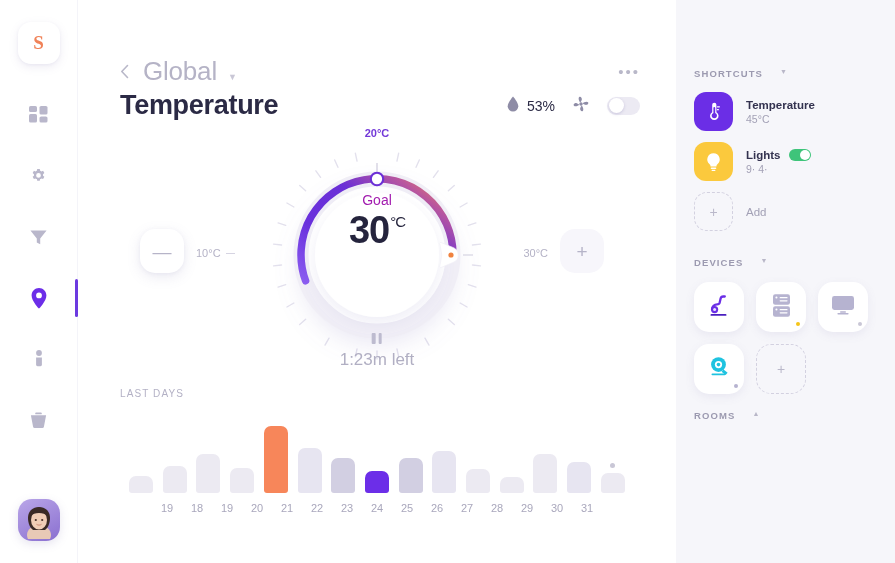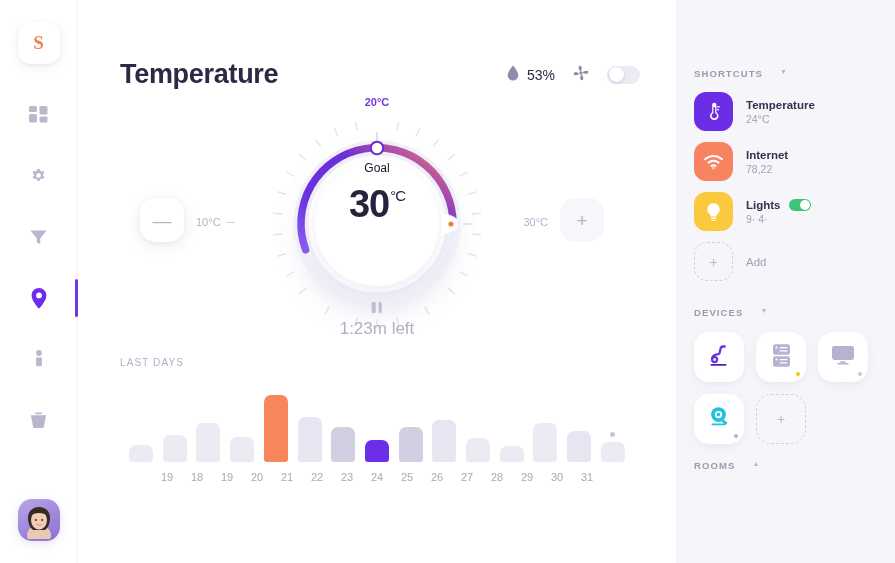--- a/index.html
+++ b/index.html
@@ -204,21 +204,21 @@
 
   .dial-center {
     position: absolute;
     left: 50%; top: 57px;
     transform: translateX(-50%);
     width: 160px;
     text-align: center;
     pointer-events: none;
   }
   .goal-lbl {
-    font-size: 12px; color: #0f172a; margin-bottom: 8px;
+    font-size: 14px; color: #a21caf; margin-bottom: 1px;
   }
   .goal-val {
     font-size: 38px; font-weight: bold; color: #25243d;
     letter-spacing: -1px;
     display: inline-flex; align-items: flex-start;
   }
   .goal-unit {
     font-size: 15px; font-weight: normal; color: #25243d;
     margin-top: 4px; margin-left: 1px;
   }
@@ -431,20 +431,30 @@
         <circle cx="11.8" cy="15" r="1.1" fill="#463028"></circle>
         <circle cx="18.2" cy="15" r="1.1" fill="#463028"></circle>
         <path d="M12.8 19.5c1.3.9 3.1.9 4.4 0" stroke="#c8836e" stroke-width="0.9" fill="none" stroke-linecap="round"></path>
       </svg>
     </div>
   </div>
 
   <div class="center">
 
     <div class="hdr">
+      <div class="hdr-top">
+        <span class="back-chevron">
+          <svg width="9" height="15" viewBox="0 0 9 15" fill="none" stroke="#b9b8c9" stroke-width="1.6" stroke-linecap="round" stroke-linejoin="round">
+            <path d="M7.5 1.5 1.8 7.5l5.7 6"></path>
+          </svg>
+        </span>
+        <span class="crumb">Global</span>
+        <span class="crumb-caret">▼</span>
+        <span class="dots-menu">•••</span>
+      </div>
 
       <div class="hdr-row2">
         <div class="page-title">Temperature</div>
 
         <div class="hdr-ctrls">
           <div class="humid">
             <span>
               <svg width="12" height="16" viewBox="0 0 12 16" fill="#8e8ca6">
                 <path d="M6 0.5S11.3 6.6 11.3 10.2A5.3 5.3 0 0 1 .7 10.2C.7 6.6 6 .5 6 .5z"></path>
               </svg>
@@ -656,37 +666,21 @@
               <circle cx="10.3" cy="13.6" r="2.6" fill="#6b2ee6"></circle>
               <rect x="9.4" y="5" width="1.8" height="8" rx=".9" fill="#6b2ee6"></rect>
               <rect x="12.8" y="4.2" width="3.2" height="1.3" rx=".65"></rect>
               <rect x="12.8" y="7" width="2.2" height="1.3" rx=".65"></rect>
             </svg>
           </div>
           <div class="sc-body">
             <div class="sc-title-row">
               <span class="sc-title">Temperature</span>
             </div>
-            <div class="sc-sub">24°C</div>
-          </div>
-        </div>
-        <div class="shortcut">
-          <div class="sc-ico" style="background: rgb(247, 131, 96);">
-            <svg width="21" height="17" viewBox="0 0 22 17" fill="none" stroke="#fff" stroke-width="2.1" stroke-linecap="round">
-              <path d="M2.2 6.2a13 13 0 0 1 17.6 0"></path>
-              <path d="M5.6 9.7a8.3 8.3 0 0 1 10.8 0"></path>
-              <path d="M8.9 13.1a3.7 3.7 0 0 1 4.2 0"></path>
-              <circle cx="11" cy="15.4" r="0.3" fill="#fff"></circle>
-            </svg>
-          </div>
-          <div class="sc-body">
-            <div class="sc-title-row">
-              <span class="sc-title">Internet</span>
-            </div>
-            <div class="sc-sub">78,22</div>
+            <div class="sc-sub">45°C</div>
           </div>
         </div>
         <div class="shortcut">
           <div class="sc-ico" style="background: rgb(251, 201, 61);">
             <svg width="19" height="20" viewBox="0 0 19 20" fill="#fff">
               <path d="M9.5 1.2a6.2 6.2 0 0 1 3.9 11c-.6.5-.9 1.1-.9 1.8v.5H6.5v-.5c0-.7-.3-1.3-.9-1.8A6.2 6.2 0 0 1 9.5 1.2z"></path>
               <rect x="6.7" y="15.6" width="5.6" height="1.5" rx=".75"></rect>
               <rect x="7.5" y="17.7" width="4" height="1.3" rx=".65"></rect>
             </svg>
           </div>

